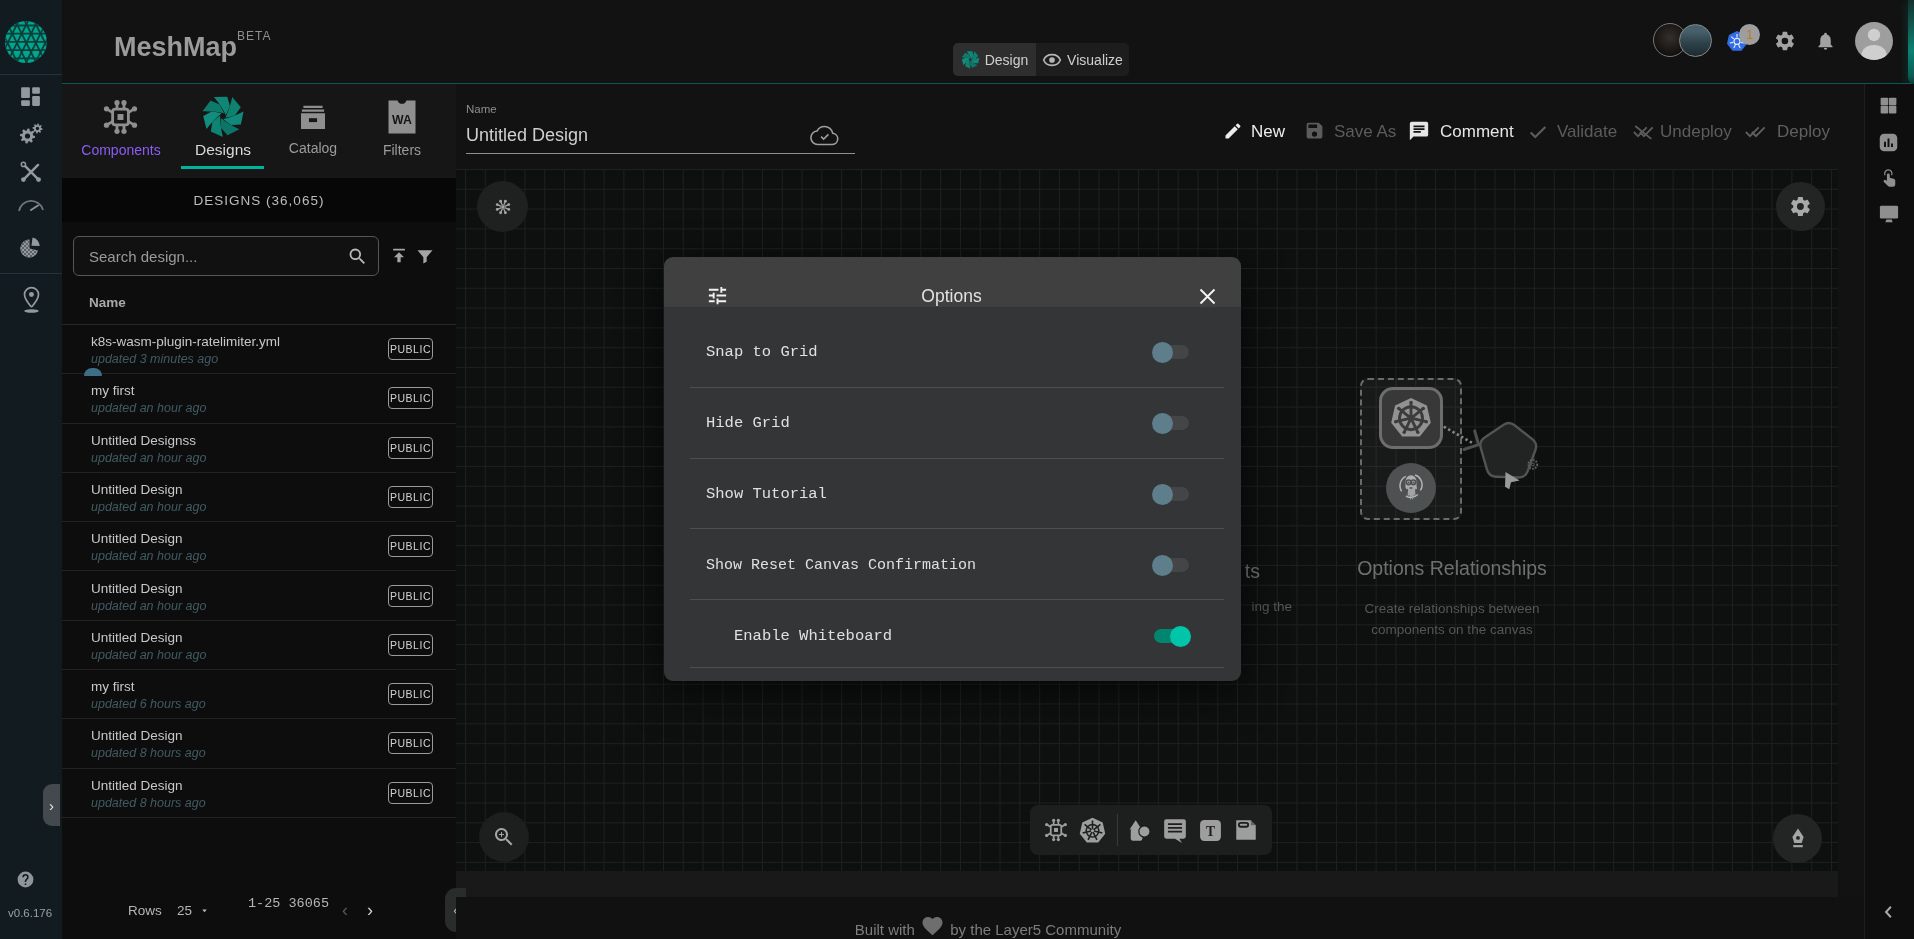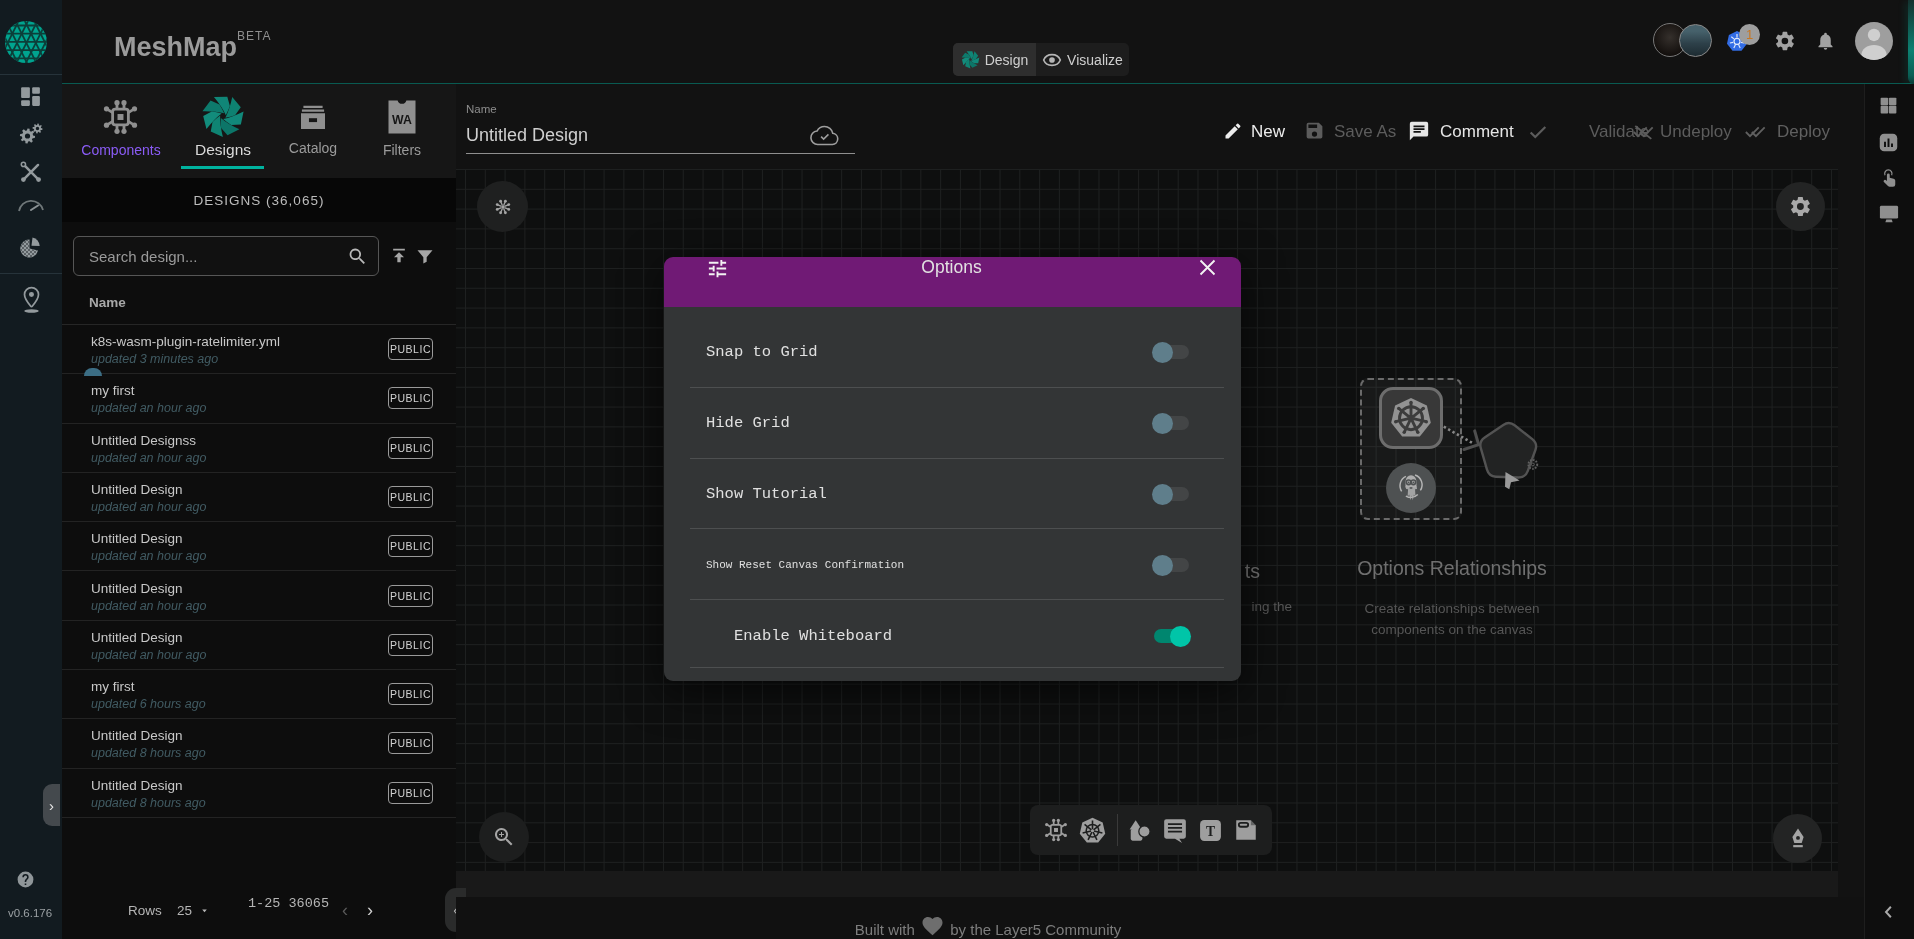--- a/index.html
+++ b/index.html
@@ -352,21 +352,21 @@
         <path fill="#5c5c5c" d="M17 3H5a2 2 0 0 0-2 2v14a2 2 0 0 0 2 2h14a2 2 0 0 0 2-2V7Zm-5 16a3 3 0 1 1 0-6 3 3 0 0 1 0 6Zm3-10H5V5h10Z"></path>
       </svg>
     <span class="abs" style="left:1334px;top:122px;color:#5c5c5c;font-size:17px;white-space:nowrap;">Save As</span>
     <svg class="abs" style="left:1408px;top:120px;" width="22" height="22" viewBox="0 0 24 24">
         <path fill="#e6e6e6" d="M20 2H4a2 2 0 0 0-2 2v18l4-4h14a2 2 0 0 0 2-2V4a2 2 0 0 0-2-2ZM6 9h12v2H6Zm8 5H6v-2h8Zm4-6H6V6h12Z"></path>
       </svg>
     <span class="abs" style="left:1440px;top:122px;color:#e6e6e6;font-size:17px;white-space:nowrap;">Comment</span>
     <svg class="abs" style="left:1527px;top:121px;" width="22" height="22" viewBox="0 0 24 24">
         <path fill="none" stroke="#5c5c5c" stroke-width="2.4" d="m4 12.5 5 5L20 6.5"></path>
       </svg>
-    <span class="abs" style="left:1557px;top:122px;color:#5c5c5c;font-size:17px;white-space:nowrap;margin-left:32px;">Validate</span>
+    <span class="abs" style="left:1557px;top:122px;color:#5c5c5c;font-size:17px;white-space:nowrap;">Validate</span>
     <svg class="abs" style="left:1631px;top:121px;" width="25" height="22" viewBox="0 0 24 24">
         <g fill="none" stroke="#5c5c5c" stroke-width="2">
           <path d="m1.5 12 4.5 4.5L15.5 7M8 12l4.5 4.5L22 7"></path>
           <path d="M3 5.5 20.5 19.5"></path>
         </g>
       </svg>
     <span class="abs" style="left:1660px;top:122px;color:#5c5c5c;font-size:17px;white-space:nowrap;">Undeploy</span>
     <svg class="abs" style="left:1743px;top:121px;" width="25" height="22" viewBox="0 0 24 24">
         <g fill="none" stroke="#606060" stroke-width="2">
           <path d="m1.5 12 4.5 4.5L15.5 7M8 12l4.5 4.5L22 7"></path>
@@ -510,34 +510,34 @@
       <path d="M68.3 16.9 Q74.1 13.0 79.6 17.3 L97.3 31.1 Q102.8 35.5 100.4 42.0 L92.7 63.1 Q90.3 69.7 83.3 69.5 L60.9 68.7 Q53.9 68.4 52.0 61.7 L45.8 40.1 Q43.9 33.4 49.7 29.5 Z" fill="#222323" stroke="#535353" stroke-width="2.4"></path>
       <circle cx="97.8" cy="56.4" r="4.4" fill="none" stroke="#5f5f5f" stroke-width="2" stroke-dasharray="1.6 1.3"></circle>
       <circle cx="97.8" cy="56.4" r="1.4" fill="none" stroke="#5f5f5f" stroke-width="1"></circle>
       <path d="M70.5 63.9 L84.6 72.4 L76.0 74.3 L74.3 81.2 L70.0 78.8 Z" fill="#999"></path>
     </svg>
     <div class="abs" style="left:1352px;top:557px;width:200px;text-align:center;color:#6f6f6f;font-size:19.5px;">Options Relationships</div>
     <div class="abs" style="left:1352px;top:598px;width:200px;text-align:center;color:#565656;font-size:13.5px;line-height:21px;">Create relationships between components on the canvas</div>
   </div>
 
   <div id="modal" class="abs" style="left:664px;top:257px;width:577px;height:424px;border-radius:9px;overflow:hidden;box-shadow:0 10px 40px rgba(0,0,0,.6);">
-    <div style="height:50px;background:#701a75;display:flex;align-items:flex-start;">
+    <div style="height:50px;background:#404040;display:flex;align-items:flex-end;">
       <svg width="23" height="23" viewBox="0 0 24 24" style="margin-left:42px;">
           <path fill="#f2f2f2" d="M3 17v2h6v-2H3ZM3 5v2h10V5H3Zm10 16v-2h8v-2h-8v-2h-2v6h2ZM7 9v2H3v2h4v2h2V9H7Zm14 4v-2H11v2h10Zm-6-4h2V7h4V5h-4V3h-2v6Z"></path>
         </svg>
       <div style="flex:1;text-align:center;color:#e2e2e2;font-size:17.5px;margin-left:-23px;">Options</div>
       <svg width="21" height="21" viewBox="0 0 24 24" style="margin-right:23px;">
           <path stroke="#f2f2f2" stroke-width="2.2" d="M4 4l16 16M20 4 4 20"></path>
         </svg>
     </div>
     <div style="height:374px;background:#333536;position:relative;font-family:Liberation Mono, monospace;">
       <div class="abs" style="left:42px;top:45px;color:#e0e0e0;font-size:15.5px;transform:translateY(-50%);">Snap to Grid</div>
       <div class="abs" style="left:42px;top:116px;color:#e0e0e0;font-size:15.5px;transform:translateY(-50%);">Hide Grid</div>
       <div class="abs" style="left:42px;top:187px;color:#e0e0e0;font-size:15.5px;transform:translateY(-50%);">Show Tutorial</div>
-      <div class="abs" style="left:42px;top:258px;color:#e0e0e0;font-size:11px;transform:translateY(-50%);">Show Reset Canvas Confirmation</div>
+      <div class="abs" style="left:42px;top:258px;color:#e0e0e0;font-size:15px;transform:translateY(-50%);">Show Reset Canvas Confirmation</div>
       <div class="abs" style="left:42px;top:329px;color:#e0e0e0;font-size:15.5px;transform:translateY(-50%);margin-left:28px;">Enable Whiteboard</div>
       <div class="abs" style="left:26px;top:80px;width:534px;height:1px;background:#4d4f50;"></div>
       <div class="abs" style="left:26px;top:151px;width:534px;height:1px;background:#4d4f50;"></div>
       <div class="abs" style="left:26px;top:221px;width:534px;height:1px;background:#4d4f50;"></div>
       <div class="abs" style="left:26px;top:292px;width:534px;height:1px;background:#4d4f50;"></div>
       <div class="abs" style="left:26px;top:360px;width:534px;height:1px;background:#4d4f50;"></div>
 
       <div class="abs" style="left:490px;top:38px;width:35px;height:14px;border-radius:7px;background:#434546;"></div>
       <div class="abs" style="left:488px;top:34.5px;width:21px;height:21px;border-radius:50%;background:#5f7e8b;"></div>
       <div class="abs" style="left:490px;top:109px;width:35px;height:14px;border-radius:7px;background:#434546;"></div>

